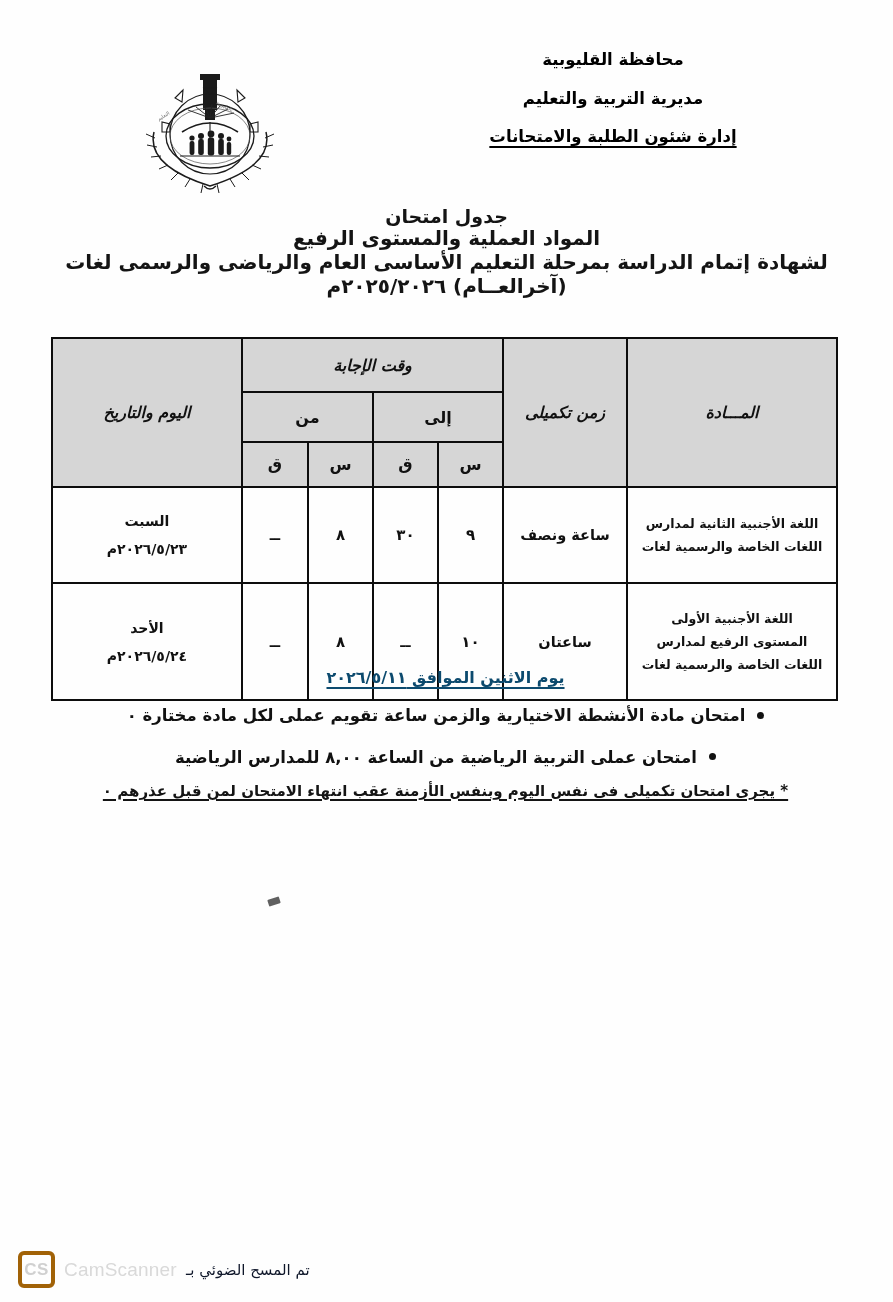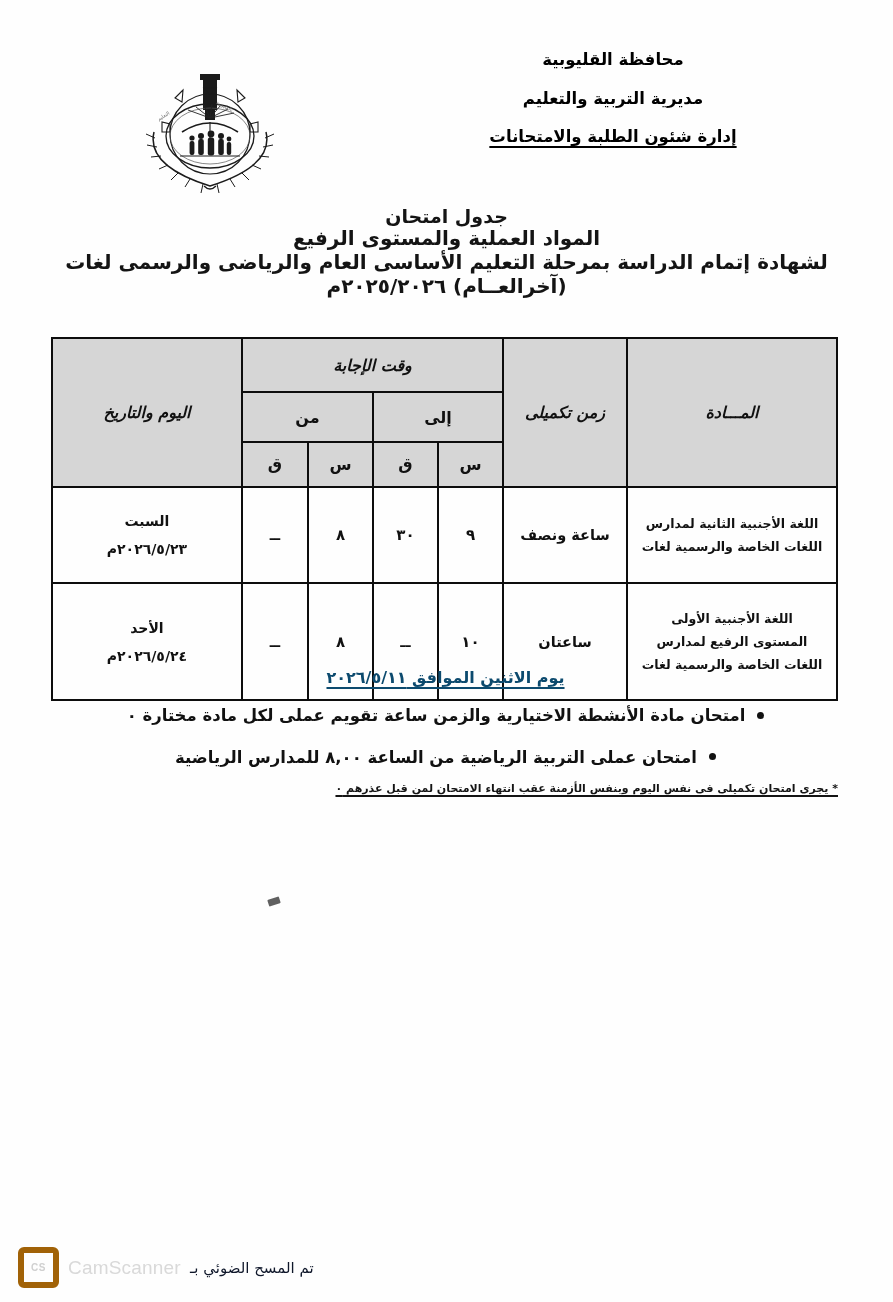--- a/index.html
+++ b/index.html
@@ -173,22 +173,22 @@
     width: 7px;
     height: 7px;
     background: #111;
     border-radius: 50%;
     vertical-align: middle;
     margin-left: 12px;
     margin-bottom: 3px;
   }
   .footnote {
     margin-top: 12px;
-    text-align: right;
-    font-size: 11px;
+    text-align: center;
+    font-size: 15px;
     font-weight: bold;
     color: #141414;
     text-decoration: underline;
     text-underline-offset: 3px;
     text-decoration-thickness: 1.6px;
     letter-spacing: 0.3px;
   }
 
   .scan-artifact {
     position: absolute;
@@ -209,26 +209,26 @@
     bottom: 14px;
     display: flex;
     align-items: center;
     gap: 9px;
     direction: ltr;
     opacity: 1;
   }
   .cs-badge {
     width: 29px;
     height: 29px;
-    border: 6px solid #a16207;
+    border: 4px solid #a16207;
     border-radius: 6px;
     display: flex;
     align-items: center;
     justify-content: center;
-    font-size: 10px;
+    font-size: 17px;
     font-weight: bold;
     color: #d0d0d0;
     letter-spacing: 0.5px;
     font-family: "Liberation Sans", sans-serif;
   }
   .cs-text {
     font-size: 19px;
     color: #d9d9d9;
     font-family: "Liberation Sans", sans-serif;
     letter-spacing: 0.2px;

